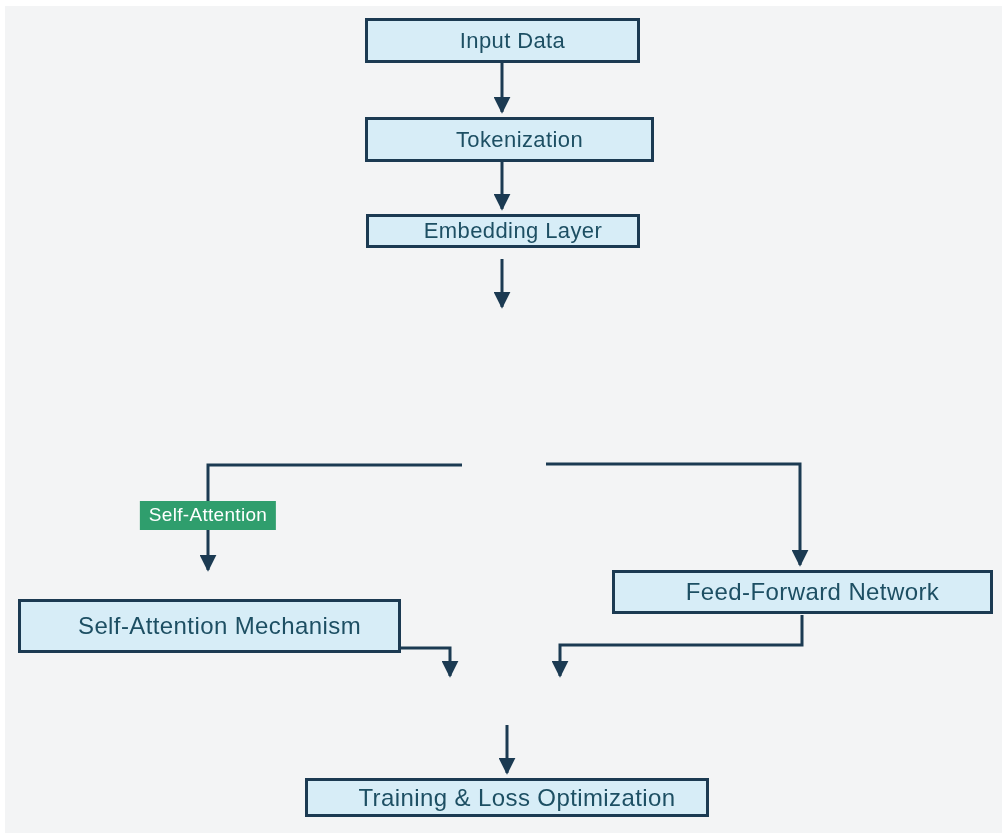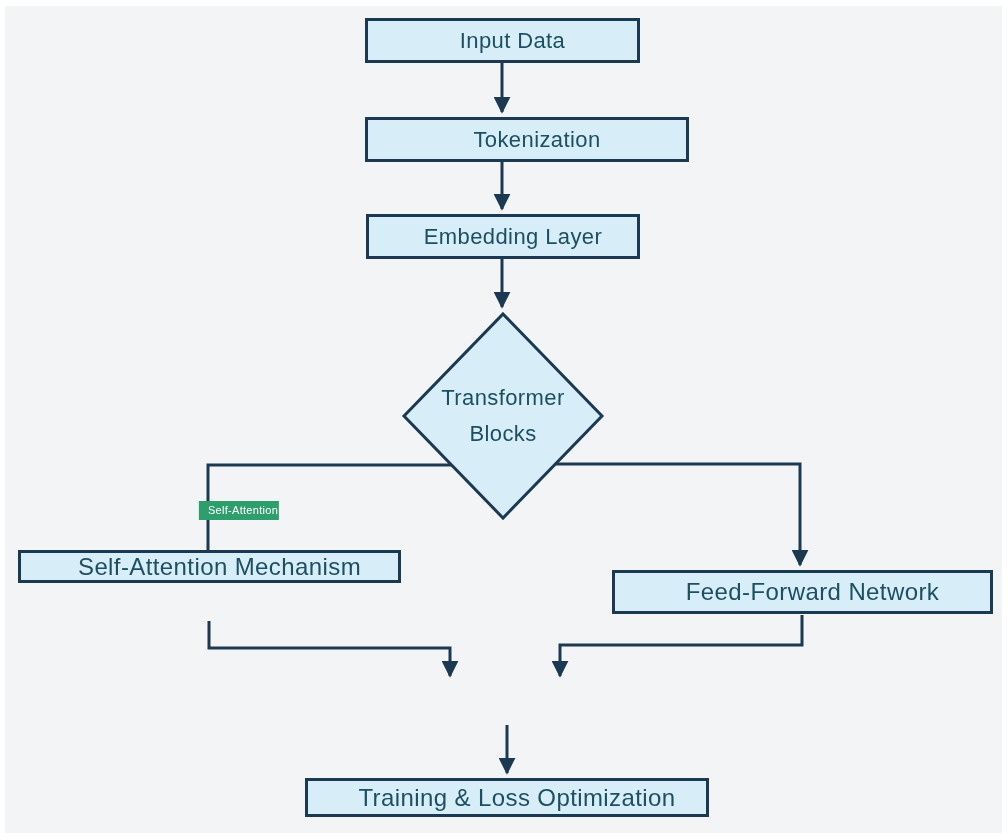--- a/index.html
+++ b/index.html
@@ -83,25 +83,24 @@
     line-height: 1.65;
     letter-spacing: 0.4px;
     color: var(--node_text, #1d4f63);
   }
   .badge {
     position: absolute;
     z-index: 3;
     transform: translateX(-50%);
     background: var(--badge_bg, #2f9e6d);
     color: var(--badge_text, #ffffff);
-    font-size: 11px;
+    font-size: 19px;
     letter-spacing: 0.3px;
-    padding: 3px 1px 4px 9px;
+    padding: 3px 9px 4px 9px;
     white-space: nowrap;
-    margin-left: 31px;
   }
 </style>
 </head>
 <body>
 
 <div class="page">
 
   <div class="canvas-bg"></div>
 
   <svg class="edges" width="1008" height="840">
@@ -117,36 +116,30 @@
     <path class="connector" d="M 546 464 L 800 464 L 800 565" marker-end="url(#arrowhead)"></path>
     <path class="connector" d="M 209 621 L 209 648 L 450 648 L 450 676" marker-end="url(#arrowhead)"></path>
     <path class="connector" d="M 802 615 L 802 645 L 560 645 L 560 676" marker-end="url(#arrowhead)"></path>
     <path class="connector" d="M 507 725 L 507 773" marker-end="url(#arrowhead)"></path>
   </svg>
 
   <div class="node" style="left:365px; top:18px; width:275px; height:45px">
     <span class="node-label">Input Data</span>
   </div>
 
-  <div class="node" style="left:365px; top:117px; width:324px; height:45px">
+  <div class="node" style="left:365px; top:117px; width:289px; height:45px">
     <span class="node-label">Tokenization</span>
   </div>
 
-  <div class="node" style="left:366px; top:214px; width:274px; height:45px">
+  <div class="node" style="left:366px; top:214px; width:274px; height:34px">
     <span class="node-label">Embedding Layer</span>
   </div>
 
-  <div class="diamond" style="left:401px; top:311px; width:204px; height:210px">
-    <svg width="204" height="210" viewBox="0 0 204 210">
-      <polygon points="102,3 201,105 102,207 3,105"></polygon>
-    </svg>
-    <span class="diamond-label">Transformer Blocks</span>
-  </div>
 
-  <div class="node lg" style="left:18px; top:550px; width:383px; height:33px">
+  <div class="node lg" style="left:18px; top:599px; width:383px; height:54px">
     <span class="node-label">Self-Attention Mechanism</span>
   </div>
 
   <div class="node lg" style="left:612px; top:570px; width:381px; height:44px">
     <span class="node-label">Feed-Forward Network</span>
   </div>
 
 
   <div class="node lg" style="left:305px; top:778px; width:404px; height:39px">
     <span class="node-label">Training &amp; Loss Optimization</span>

